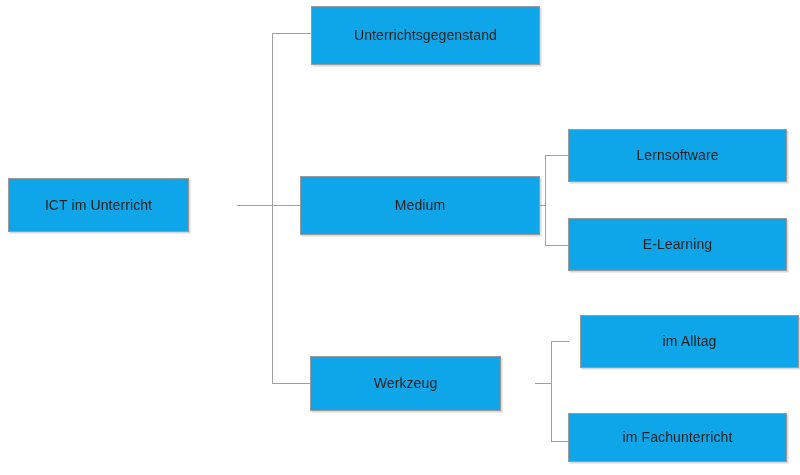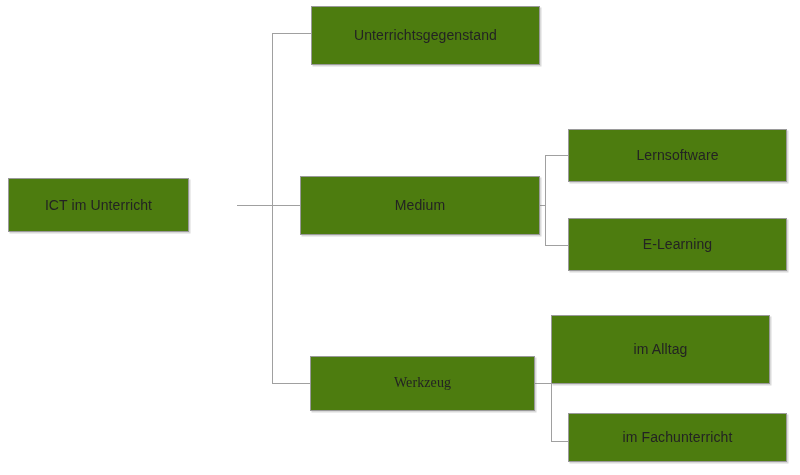--- a/index.html
+++ b/index.html
@@ -11,21 +11,21 @@
     position: relative;
     width: 800px;
     height: 475px;
     background: #ffffff;
     font-family: "Liberation Sans", sans-serif;
     overflow: hidden;
   }
   .node {
     position: absolute;
     box-sizing: border-box;
-    background: #4d7c0f;
+    background: #0ea5e9;
     border: 1px solid #9a9a9a;
     box-shadow: 1.5px 1.5px 0 0 rgba(120,120,120,0.28);
     display: flex;
     align-items: center;
     justify-content: center;
     text-align: center;
     color: #232323;
     font-size: 14px;
     font-weight: 400;
     letter-spacing: 0.1px;
@@ -83,33 +83,33 @@
   </div>
 
   <div class="node" style="left:311px; top:6px; width:229px; height:59px;">
     <span class="node-label">Unterrichtsgegenstand</span>
   </div>
 
   <div class="node" style="left:300px; top:176px; width:240px; height:59px;">
     <span class="node-label">Medium</span>
   </div>
 
-  <div class="node" style="left:310px; top:356px; width:225px; height:55px;font-family:Liberation Serif, serif;">
+  <div class="node" style="left:310px; top:356px; width:191px; height:55px;">
     <span class="node-label">Werkzeug</span>
   </div>
 
   <div class="node" style="left:568px; top:129px; width:219px; height:53px;">
     <span class="node-label">Lernsoftware</span>
   </div>
 
   <div class="node" style="left:568px; top:218px; width:219px; height:53px;">
     <span class="node-label">E-Learning</span>
   </div>
 
-  <div class="node" style="left:551px; top:315px; width:219px; height:69px;">
+  <div class="node" style="left:580px; top:315px; width:219px; height:53px;">
     <span class="node-label">im Alltag</span>
   </div>
 
   <div class="node" style="left:568px; top:413px; width:219px; height:49px;">
     <span class="node-label">im Fachunterricht</span>
   </div>
 
 </div>
 
 </body></html>

